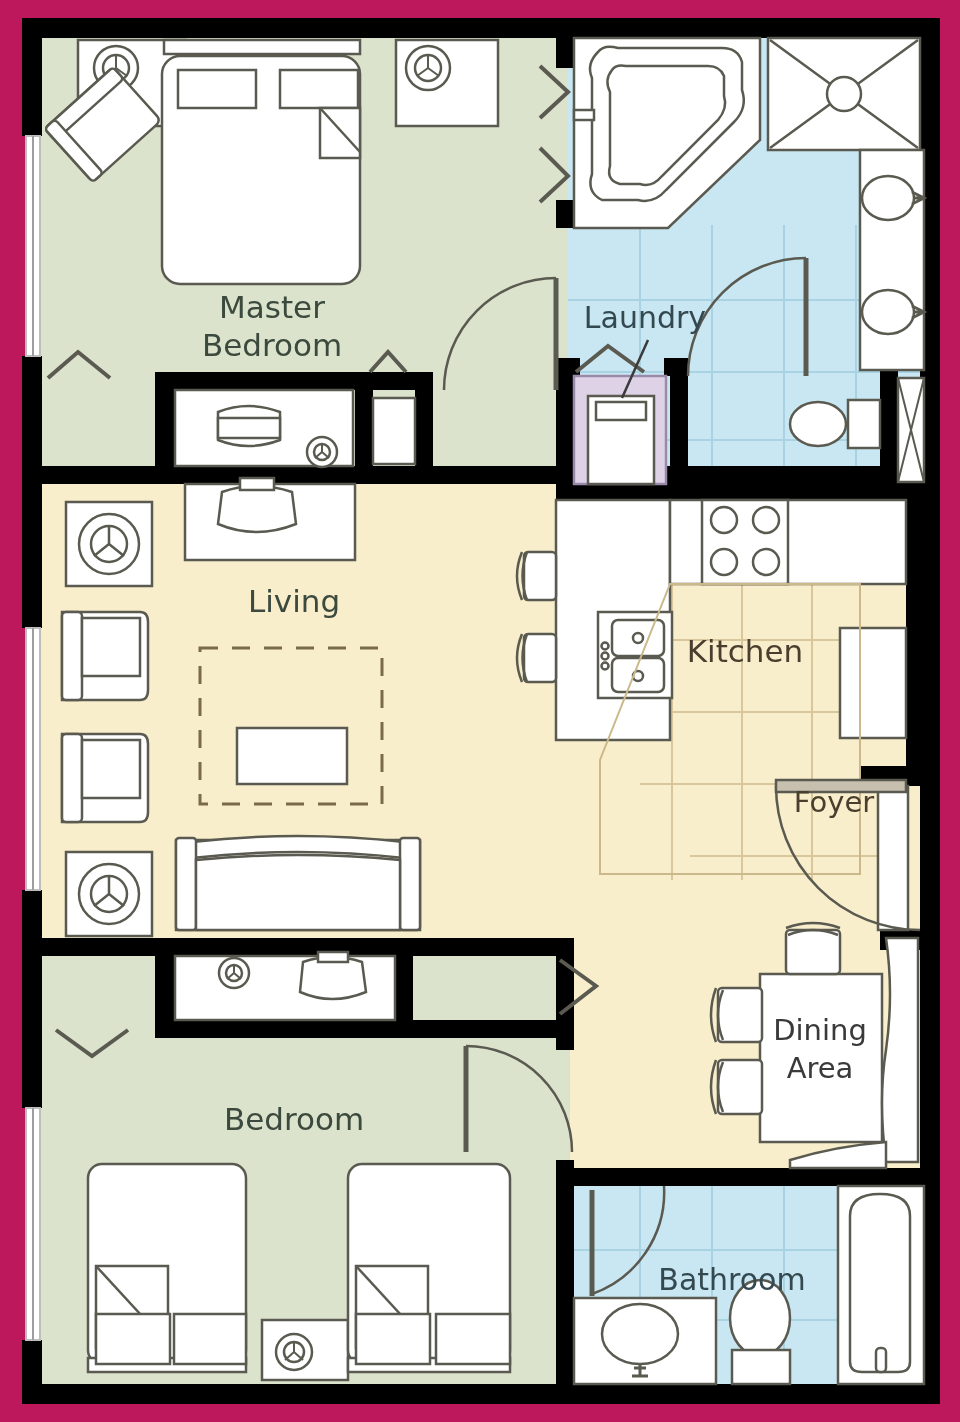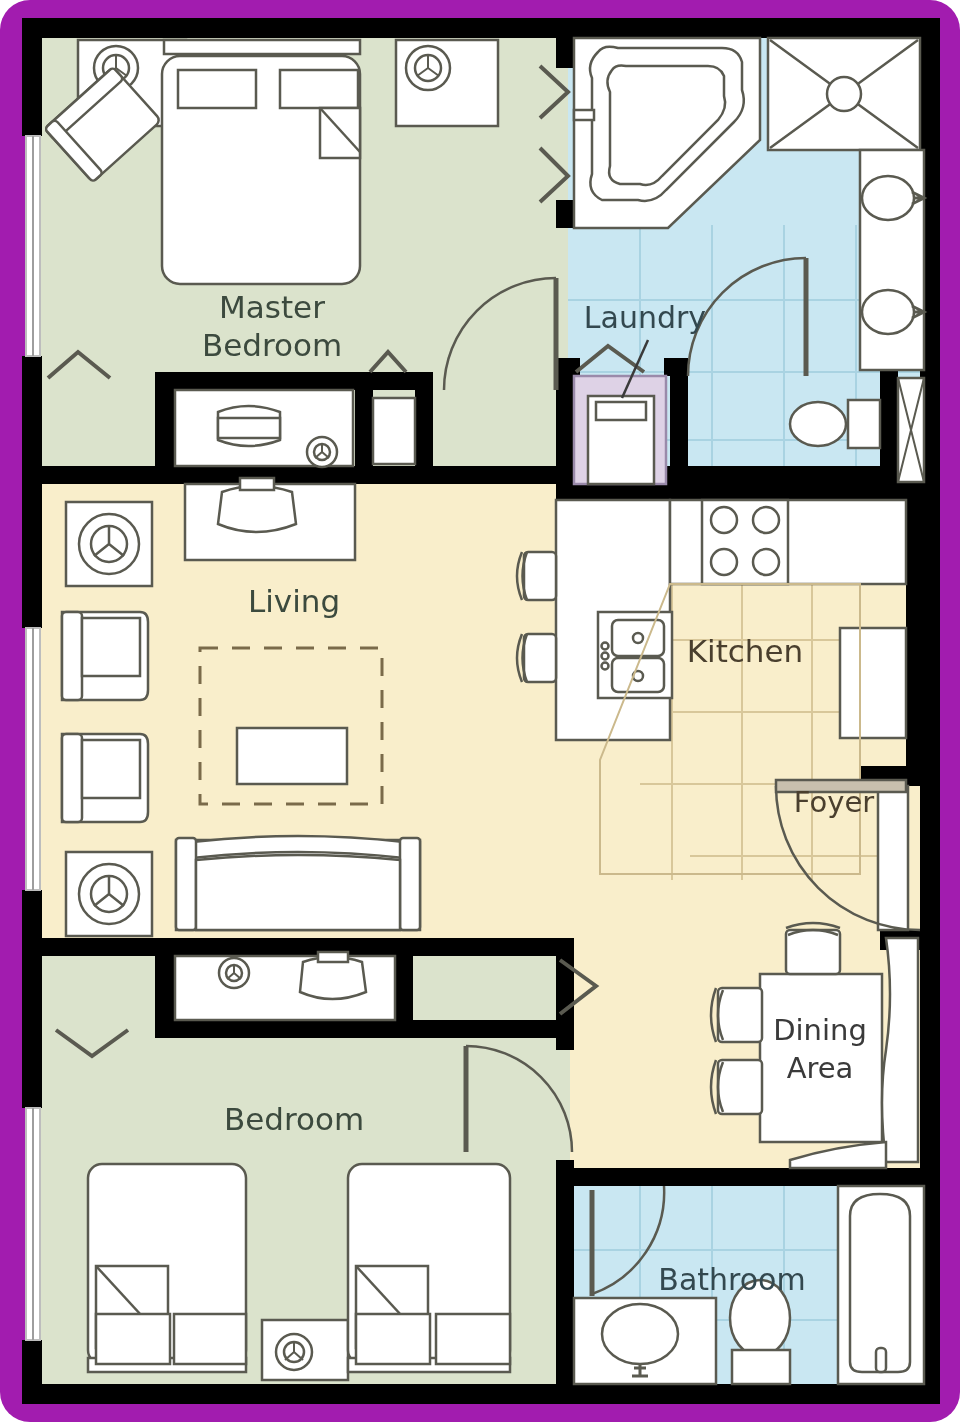--- a/index.html
+++ b/index.html
@@ -10,22 +10,21 @@
   body {
     width: 960px;
     height: 1422px;
     font-family: "DejaVu Sans", sans-serif;
     overflow: hidden;
   }
   #floorplan-root {
     position: relative;
     width: 960px;
     height: 1422px;
-    background: #a21caf;
-    border-radius: 30px;
+    background: #be185d;
   }
   #floorplan-svg {
     display: block;
     width: 960px;
     height: 1422px;
   }
   .room-label {
     font-family: "DejaVu Sans", sans-serif;
     font-weight: 400;
     fill: #3c4a3e;

